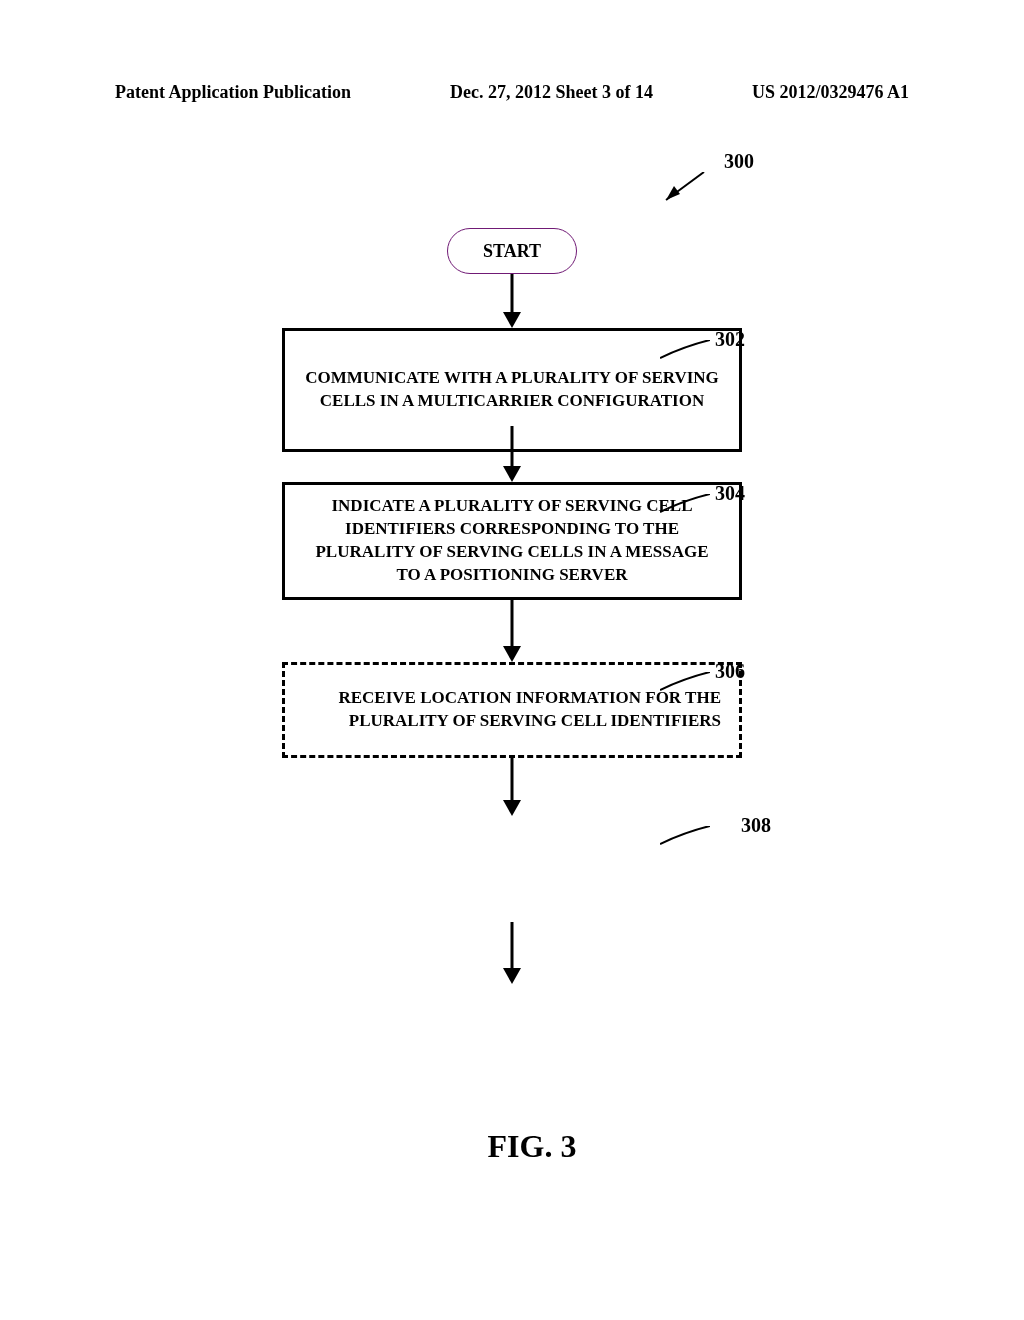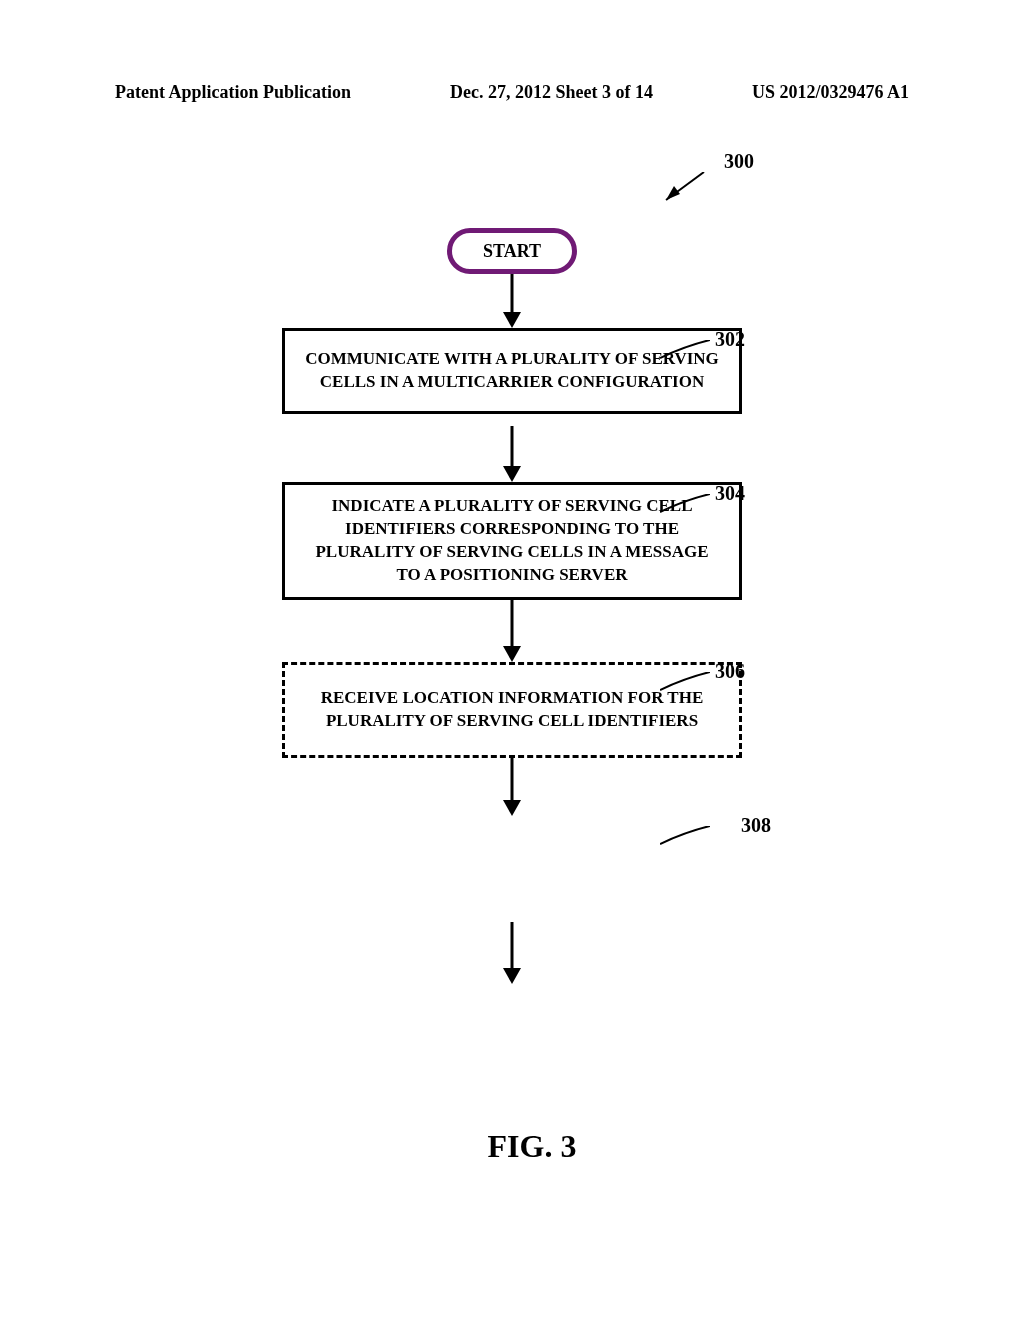--- a/index.html
+++ b/index.html
@@ -62,21 +62,21 @@
       font-weight: bold;
       font-size: 17px;
       text-align: center;
       display: flex;
       align-items: center;
       justify-content: center;
       padding: 10px 18px;
       line-height: 1.35;
     }
     .terminator {
-      border: 5px solid #701a75;
+      border: 1px solid #701a75;
       border-radius: 30px;
       width: 130px;
       height: 46px;
       font-size: 18px;
     }
     .process {
       border: 3px solid black;
       width: 460px;
     }
     .process-dashed {
@@ -138,21 +138,21 @@
     <polygon points="12,28 20,14 26,22" fill="black"></polygon>
   </svg>
 
   <div class="flow-node terminator" style="top:98px;">
     <span>START</span>
   </div>
 
   <div class="arrow-v" style="top:144px; height:40px;"></div>
   <div class="arrow-head" style="top:182px;"></div>
 
-  <div class="flow-node process" style="top:198px; height:86px;">
+  <div class="flow-node process" style="top:198px; height:124px;">
     <span>COMMUNICATE WITH A PLURALITY OF SERVING CELLS IN A MULTICARRIER CONFIGURATION</span>
   </div>
   <svg class="ref-leader" style="top:210px; left:660px;">
       <path d="M0 18 Q 25 6 50 0" stroke="black" stroke-width="2" fill="none"></path>
     </svg>
   <div class="ref-label" style="top:198px; left:715px;">302</div>
 
   <div class="arrow-v" style="top:296px; height:42px;"></div>
   <div class="arrow-head" style="top:336px;"></div>
 
@@ -160,21 +160,21 @@
     <span>INDICATE A PLURALITY OF SERVING CELL IDENTIFIERS CORRESPONDING TO THE PLURALITY OF SERVING CELLS IN A MESSAGE TO A POSITIONING SERVER</span>
   </div>
   <svg class="ref-leader" style="top:364px; left:660px;">
       <path d="M0 18 Q 25 6 50 0" stroke="black" stroke-width="2" fill="none"></path>
     </svg>
   <div class="ref-label" style="top:352px; left:715px;">304</div>
 
   <div class="arrow-v" style="top:470px; height:48px;"></div>
   <div class="arrow-head" style="top:516px;"></div>
 
-  <div class="flow-node process-dashed" style="top:532px; height:96px;">
+  <div class="flow-node process-dashed" style="top:532px; height:96px;text-align:right;">
     <span>RECEIVE LOCATION INFORMATION FOR THE PLURALITY OF SERVING CELL IDENTIFIERS</span>
   </div>
   <svg class="ref-leader" style="top:542px; left:660px;">
       <path d="M0 18 Q 25 6 50 0" stroke="black" stroke-width="2" fill="none"></path>
     </svg>
   <div class="ref-label" style="top:530px; left:715px;">306</div>
 
   <div class="arrow-v" style="top:628px; height:44px;"></div>
   <div class="arrow-head" style="top:670px;"></div>
 

